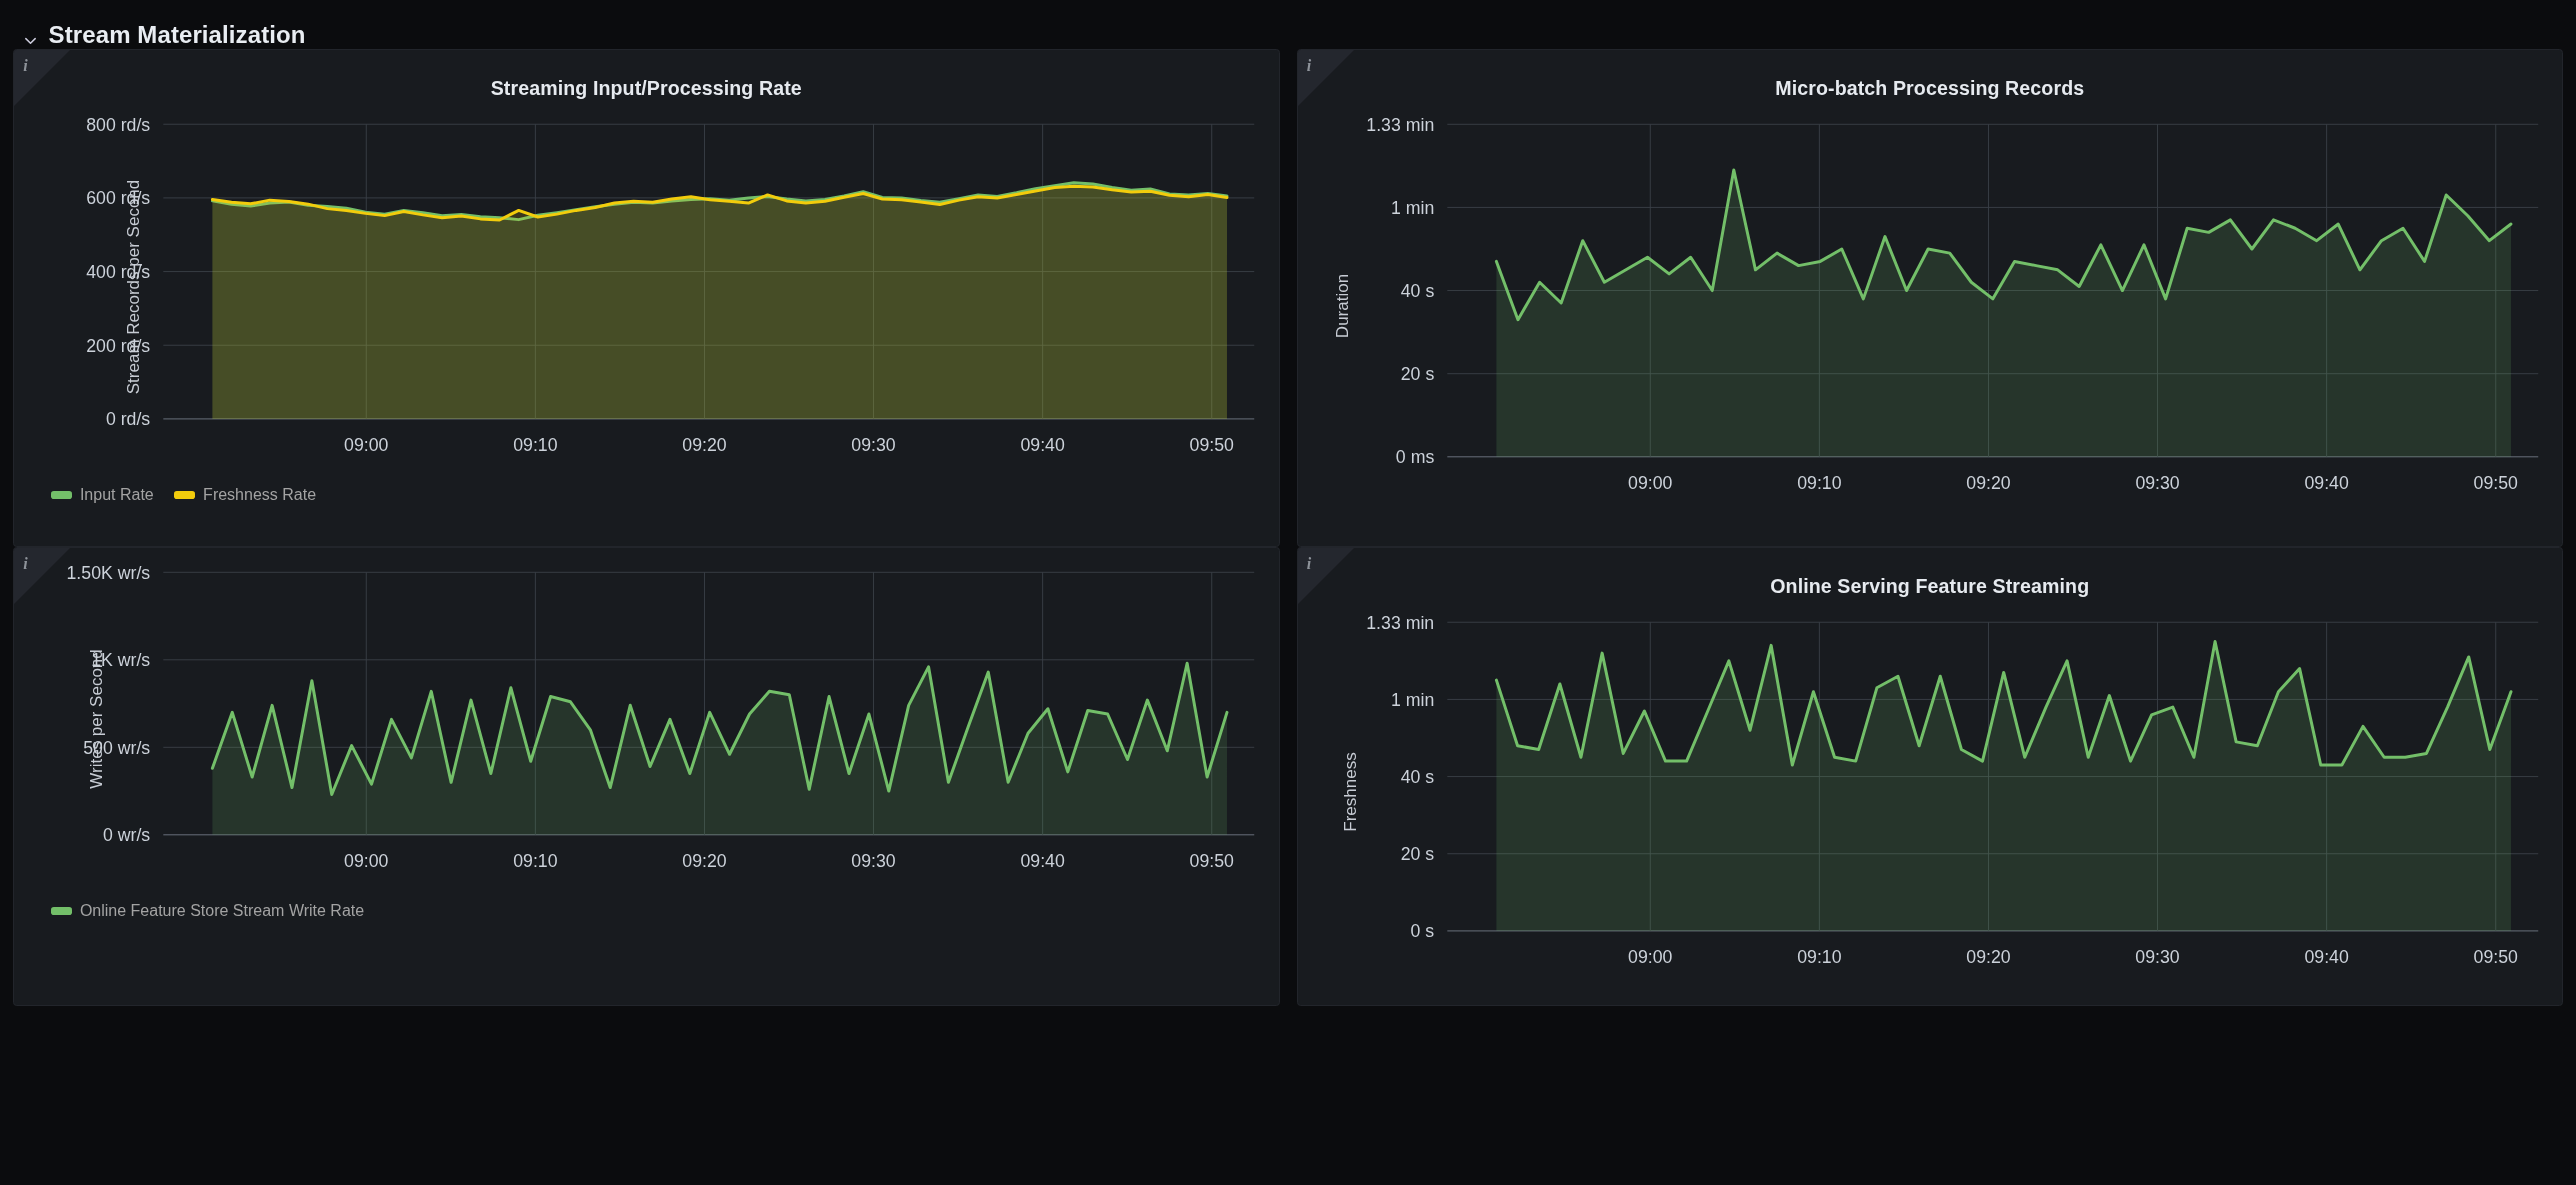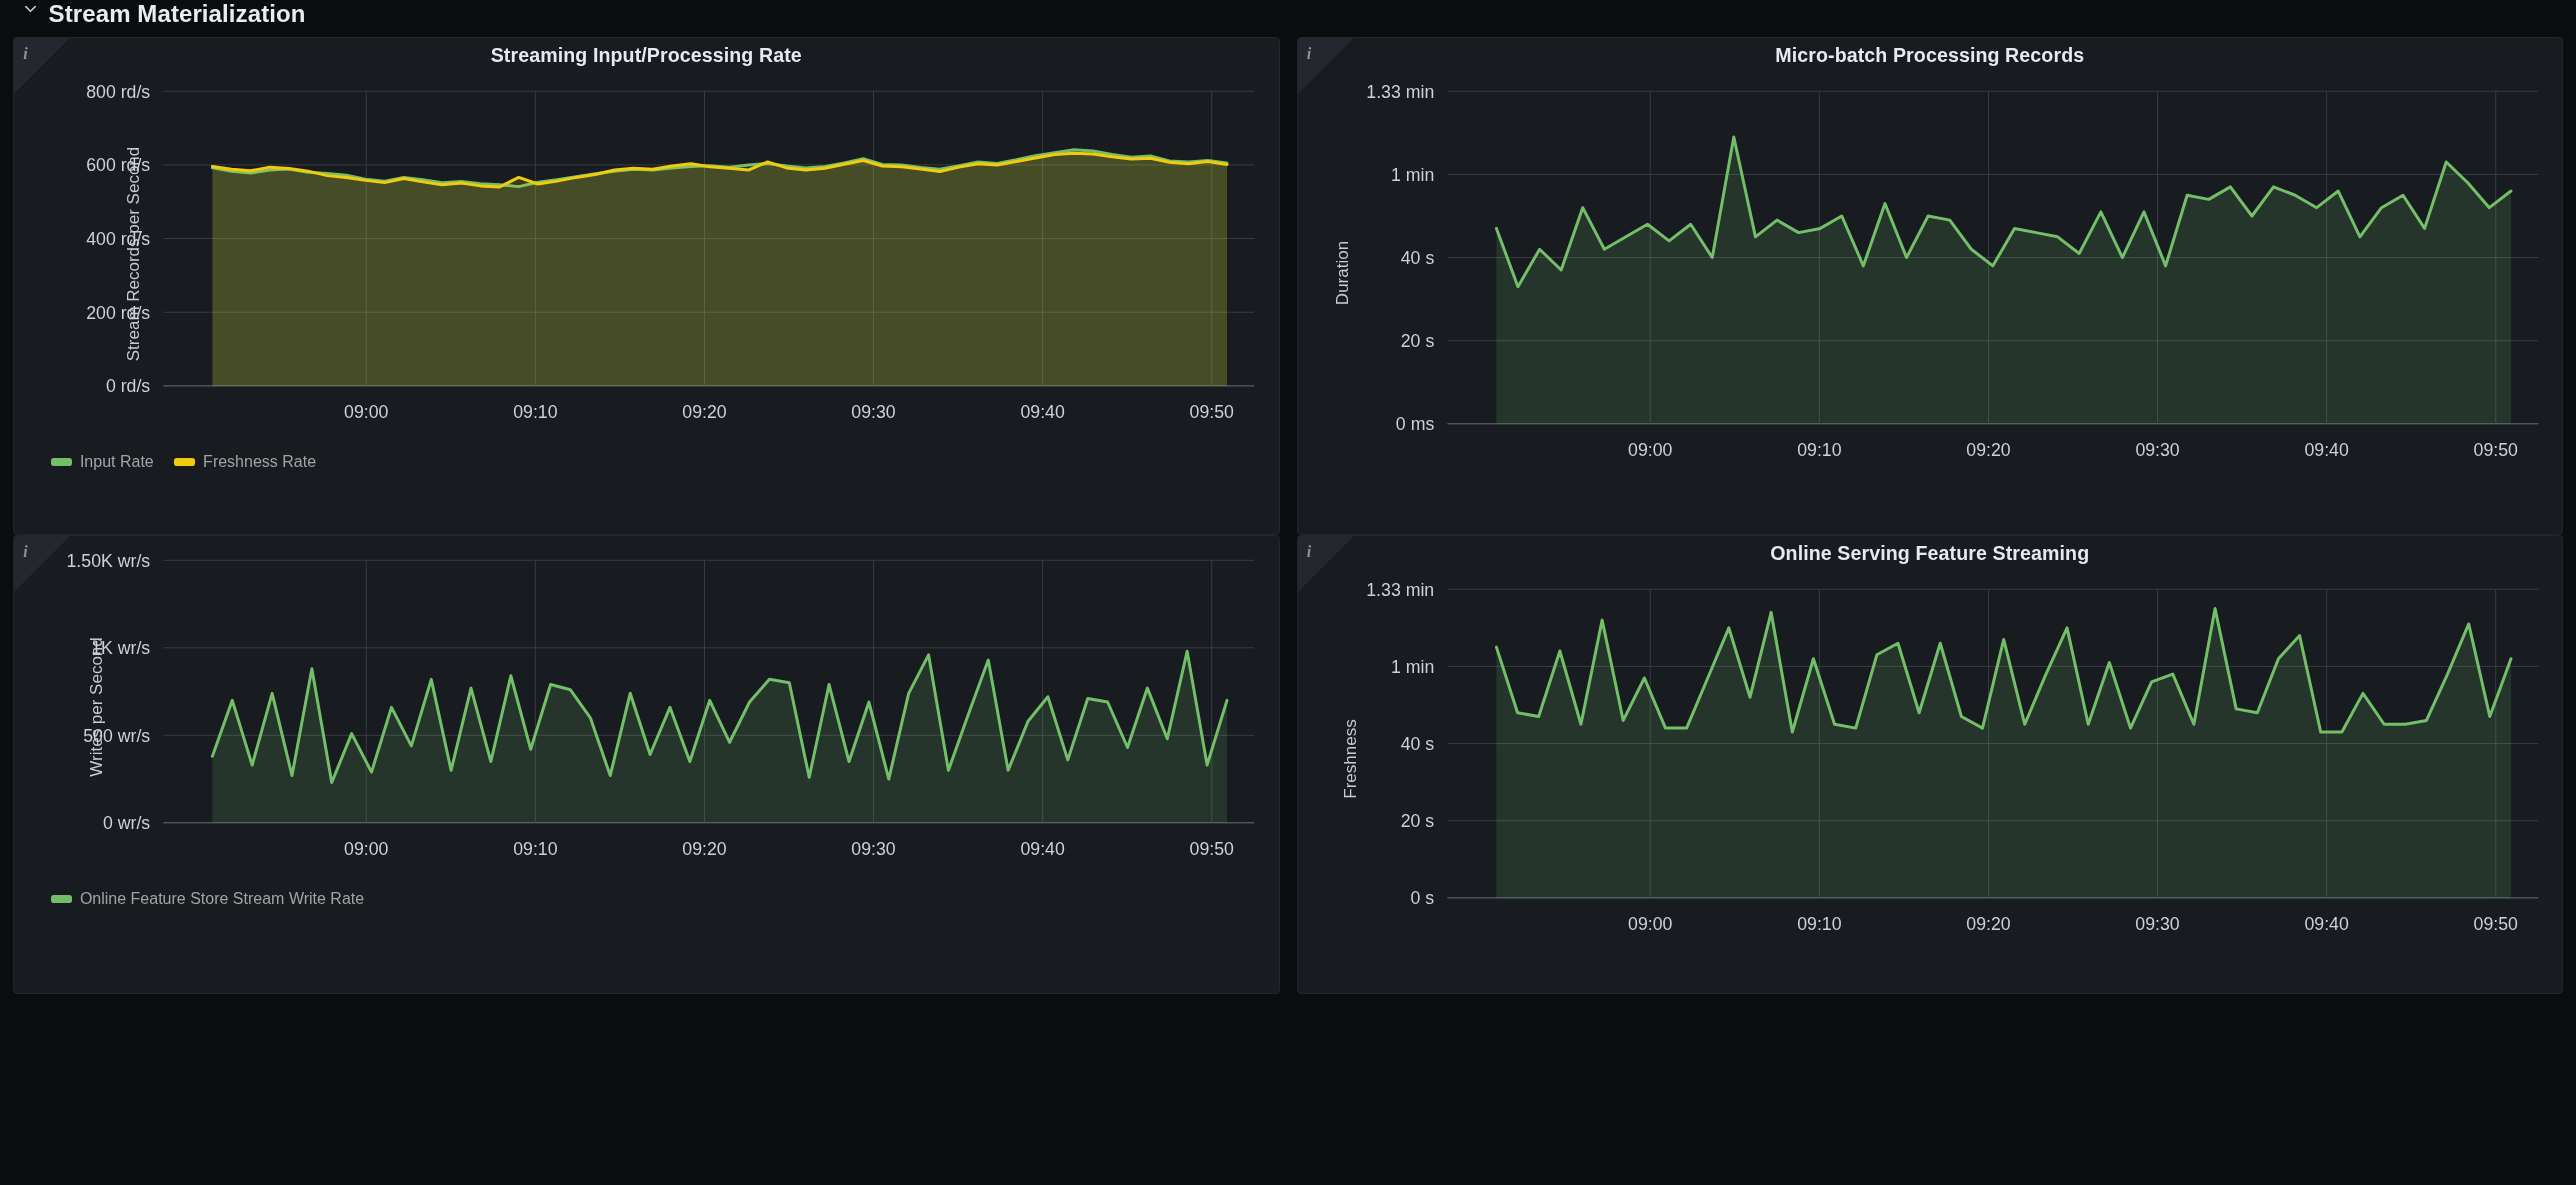--- a/index.html
+++ b/index.html
@@ -7,22 +7,22 @@
     margin: 0; padding: 0;
     width: 2576px; height: 1185px;
     background: #0b0c0e;
     font-family: "Liberation Sans", sans-serif;
     overflow: hidden;
   }
   .dashboard { width: 2576px; height: 1185px; padding: 0 13px; }
 
   
   .section-header {
-    display: flex; align-items: flex-start;
-    height: 37px; padding-left: 9.3px;
+    display: flex; align-items: flex-end;
+    height: 49px; padding-left: 9.3px;
     gap: 9.3px;
     cursor: pointer;
     user-select: none;
   }
   .section-header .chevron {
     width: 17px; height: 17px;
     display: flex; align-items: center; justify-content: center;
     color: #ccccdc;
   }
   .section-header .chevron svg { width: 15px; height: 15px; display:block; }
@@ -59,21 +59,21 @@
     font-weight: 700;
     color: #8e939a;
     font-style: italic;
   }
 
   .panel-title {
     position: relative; z-index: 2;
     text-align: center;
     font-size: 19.6px; font-weight: 700;
     color: #e6eaef;
-    padding-top: 6px;
+    padding-top: 27px;
     letter-spacing: 0.1px;
   }
 
   
   .plot-wrap {
     position: relative;
     width: 100%;
   }
   .plot-wrap.tall { height: 373px; }
   .plot-wrap.short { height: 373px; }

